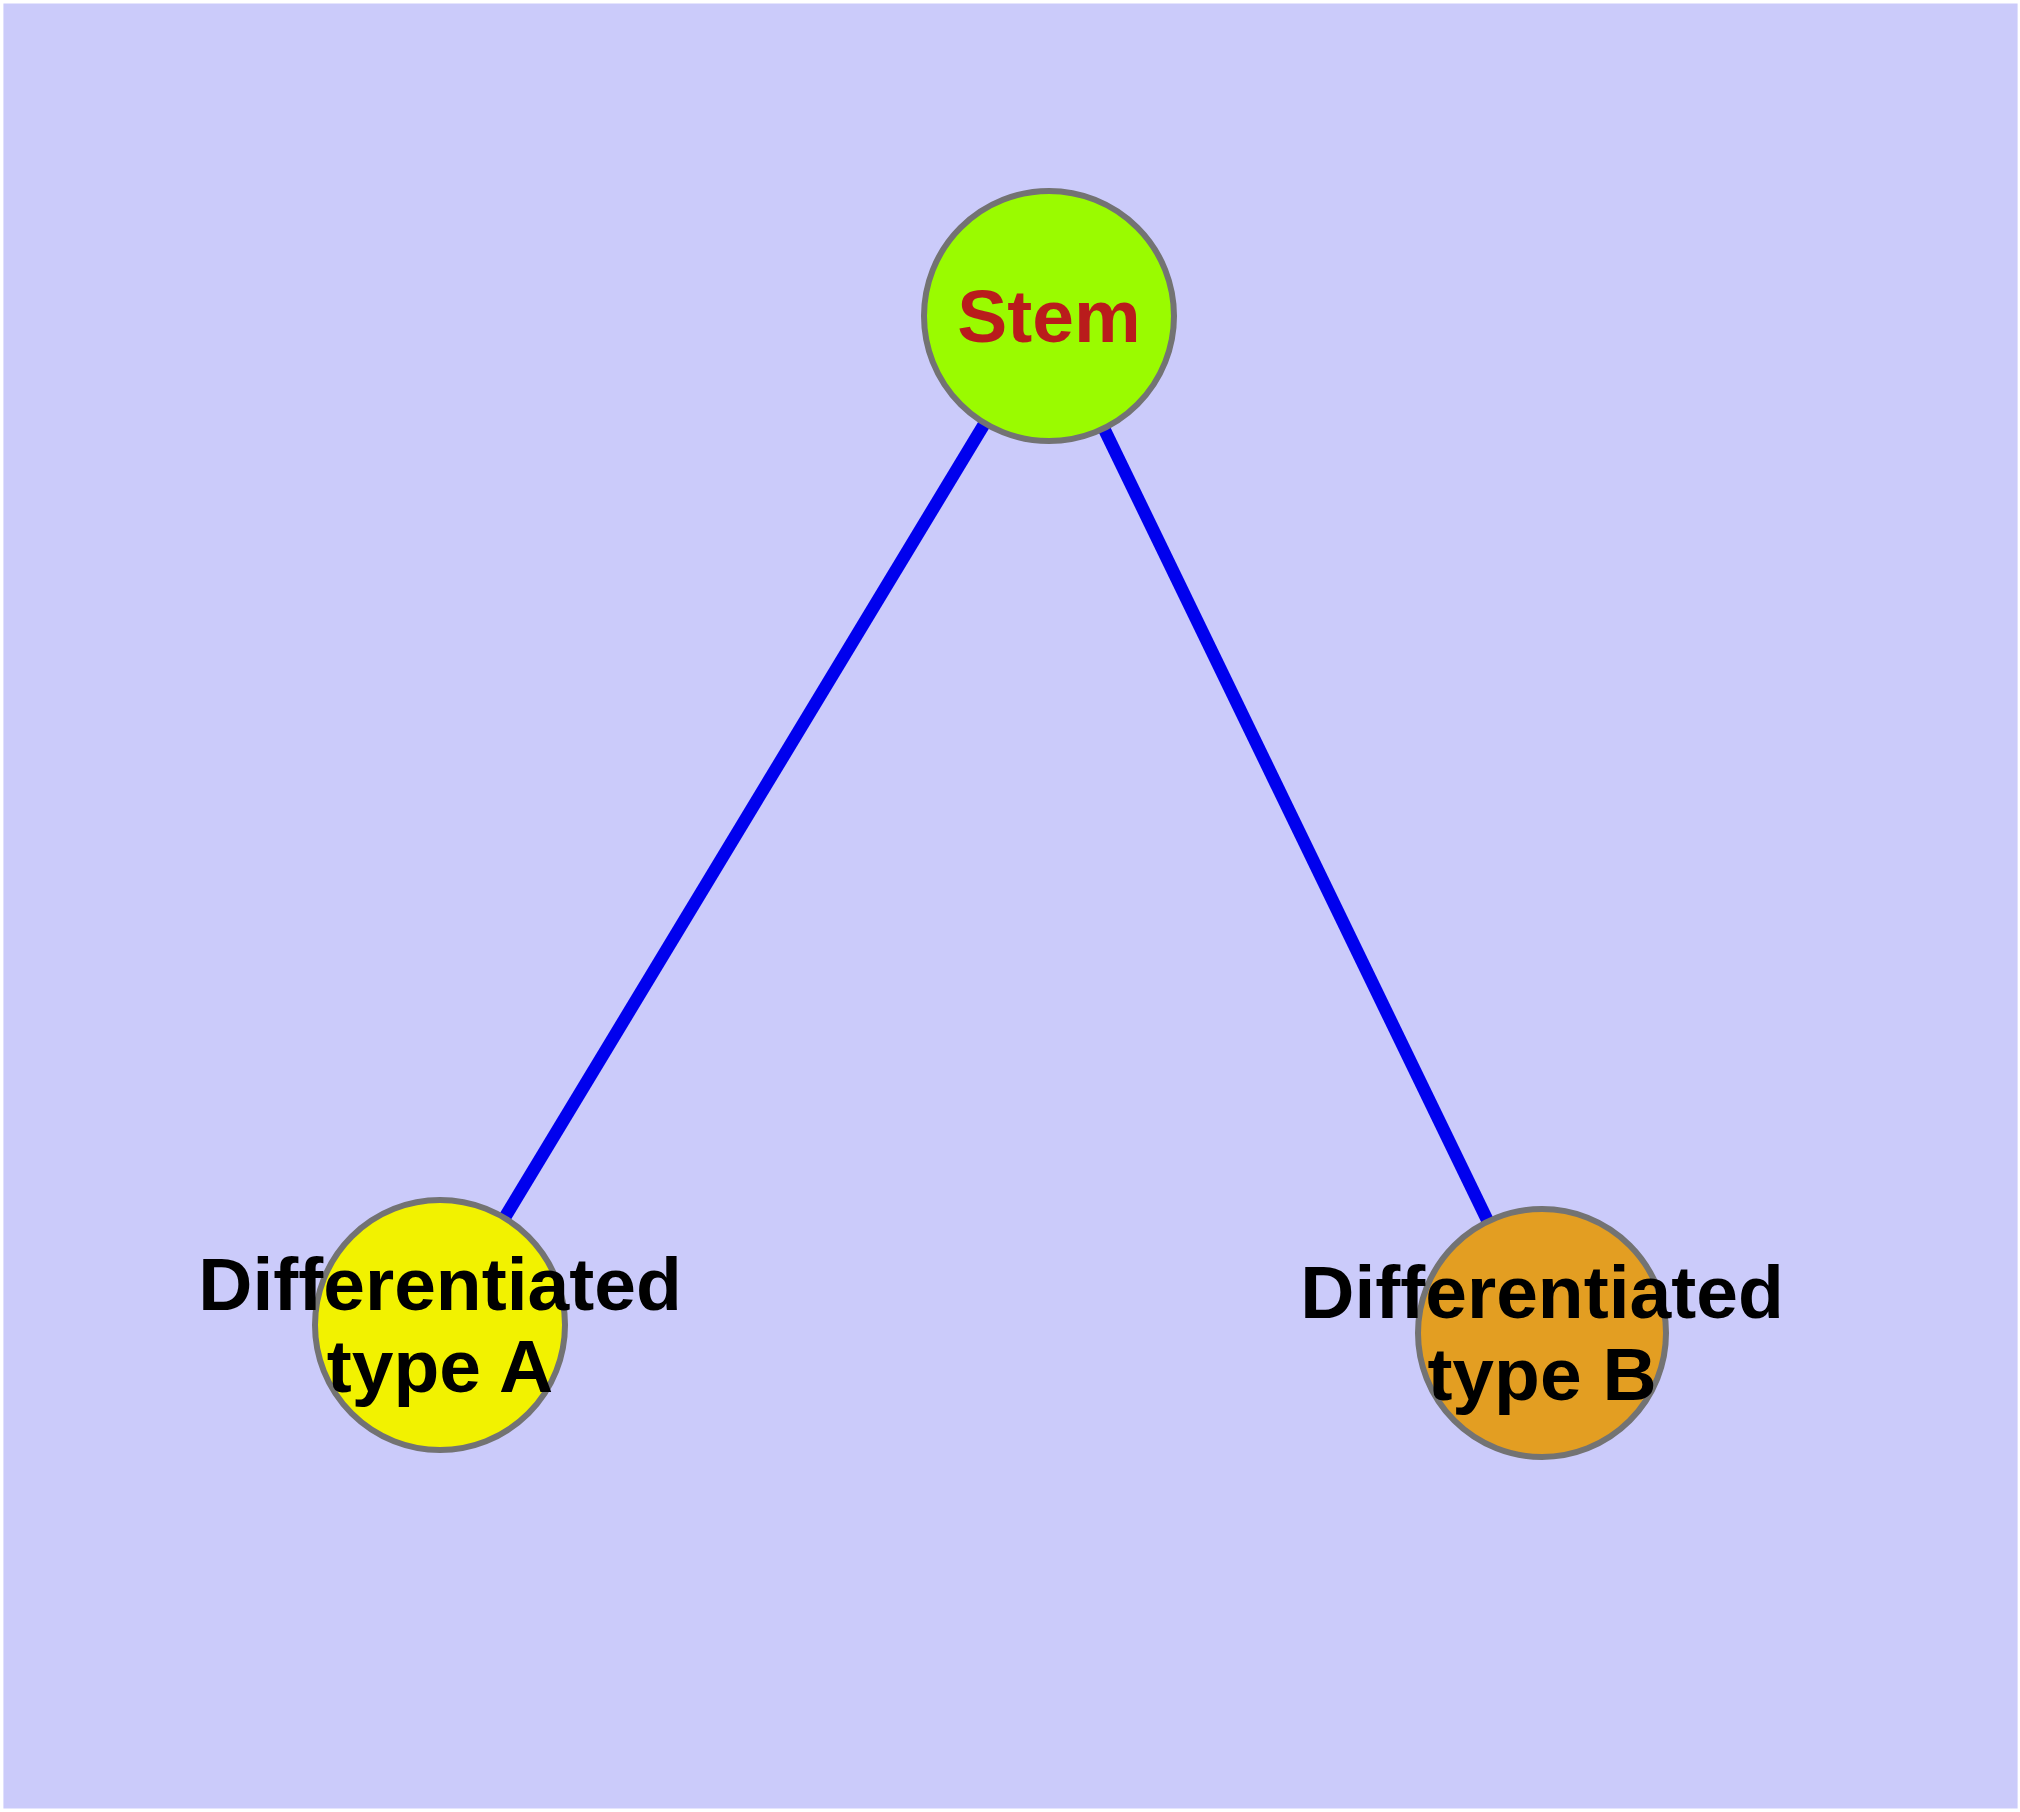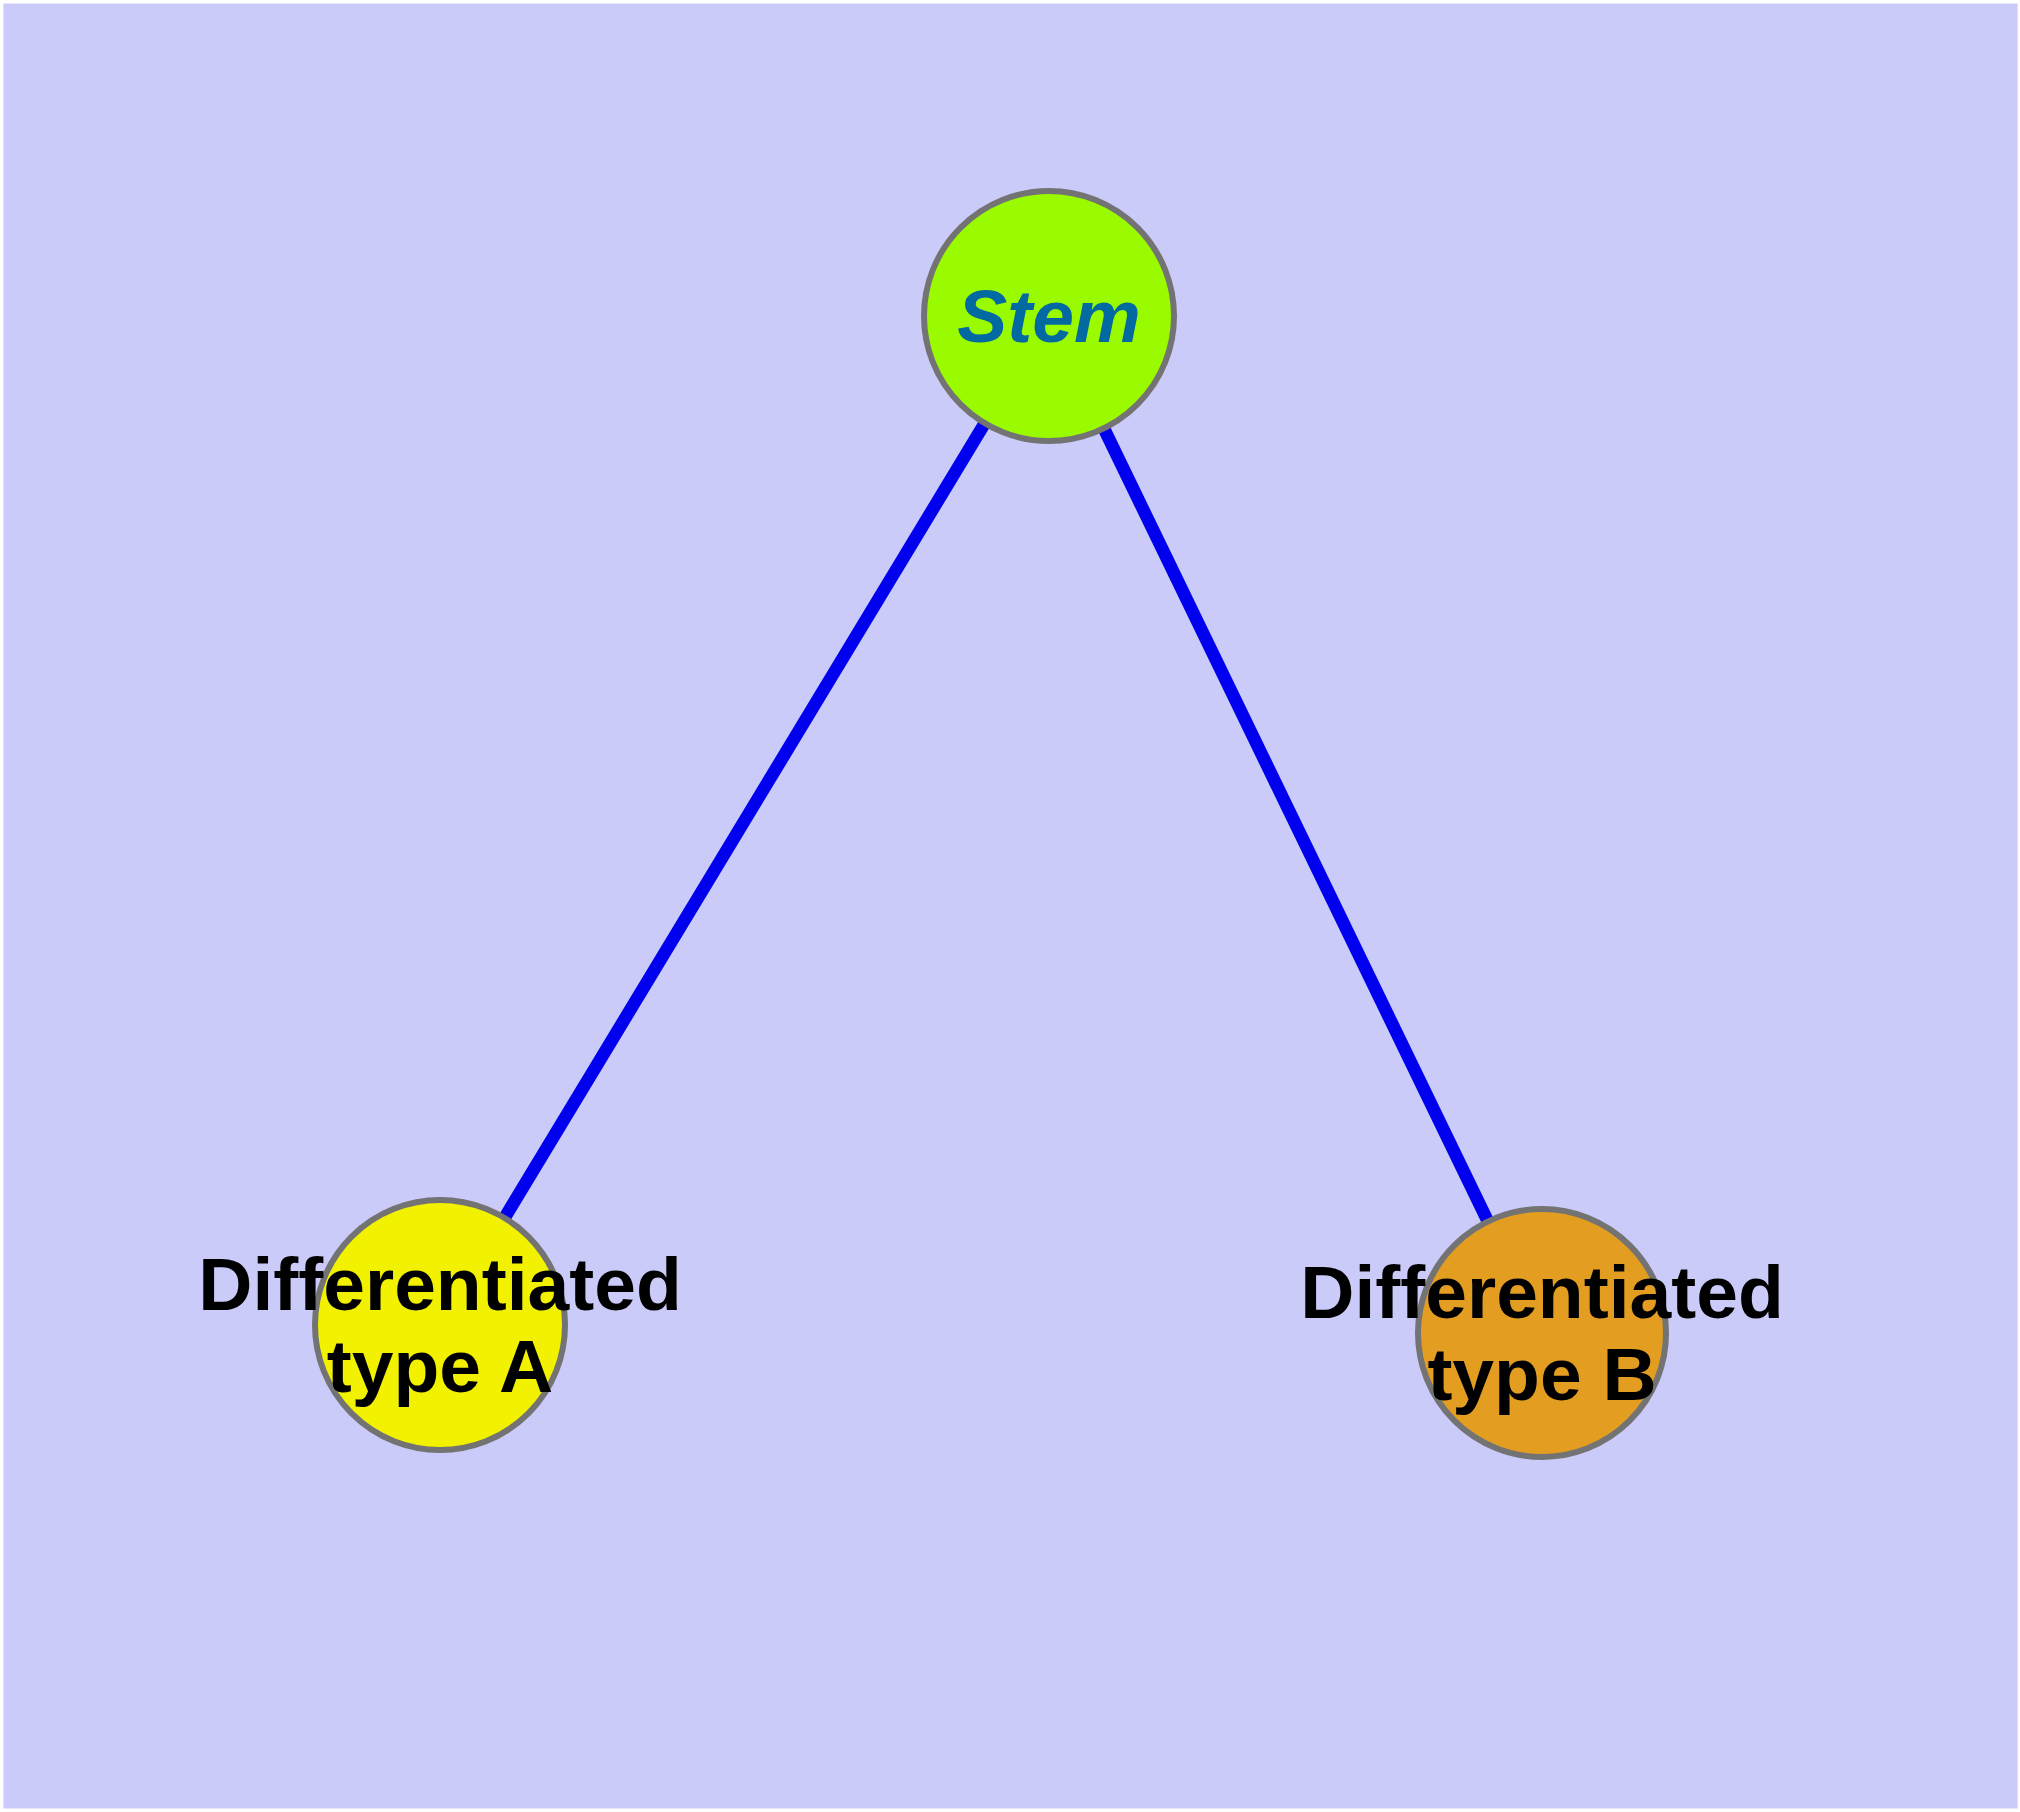--- a/index.html
+++ b/index.html
@@ -49,20 +49,20 @@
 
   <svg class="edge-layer" viewBox="0 0 2384 2138" preserveAspectRatio="none">
     <line x1="1238" y1="373" x2="519" y2="1563" stroke="#0000EE" stroke-width="15"></line>
     <line x1="1238" y1="373" x2="1819" y2="1573" stroke="#0000EE" stroke-width="15"></line>
   </svg>
 
   <div class="node" style="left: 1049px; top: 316px; width: 256px; height: 256px; background: rgb(154, 251, 0); border: 6.8px solid rgb(115, 115, 115);"></div>
   <div class="node" style="left: 440px; top: 1325px; width: 256px; height: 256px; background: rgb(242, 242, 0); border: 6.8px solid rgb(115, 115, 115);"></div>
   <div class="node" style="left: 1542px; top: 1333px; width: 254px; height: 254px; background: rgb(227, 158, 34); border: 6.8px solid rgb(115, 115, 115);"></div>
 
-  <div class="node-label" style="left: 1049px; top: 316px; color: #0369a1; font-style: italic;">Stem</div>
+  <div class="node-label" style="left: 1049px; top: 316px; color: #b91c1c;">Stem</div>
   <div class="node-label" style="left: 440px; top: 1325px; color: rgb(0, 0, 0);">Differentiated
 type A</div>
   <div class="node-label" style="left: 1542px; top: 1333px; color: rgb(0, 0, 0);">Differentiated
 type B</div>
 
 </div>
 
 
 </body></html>

